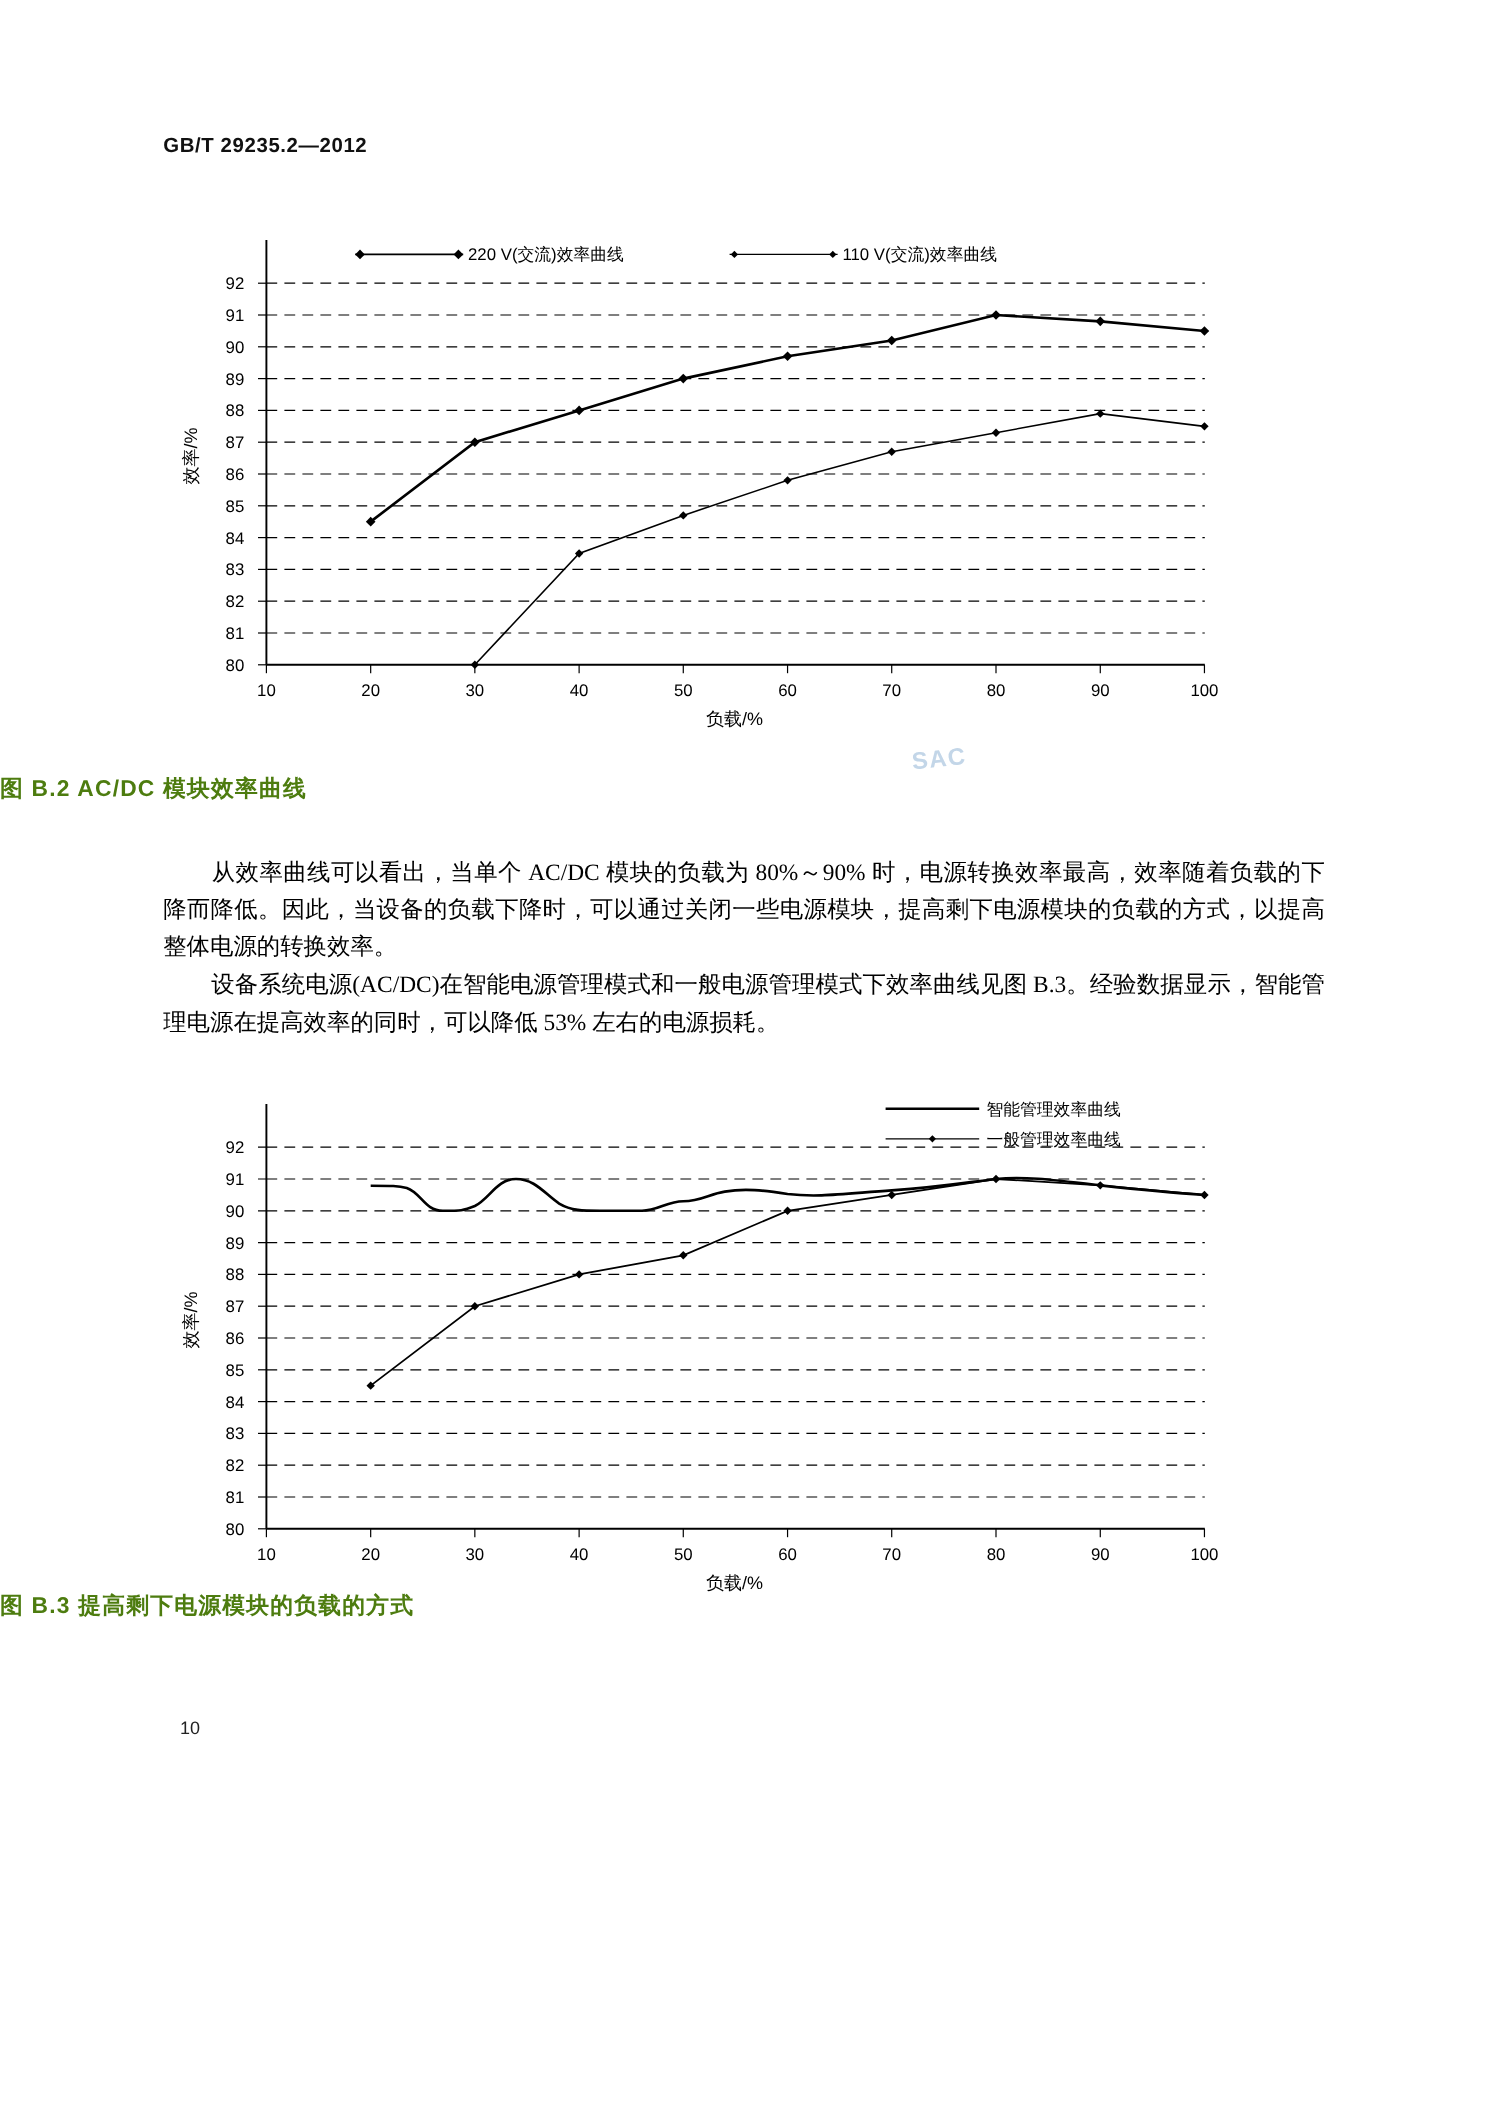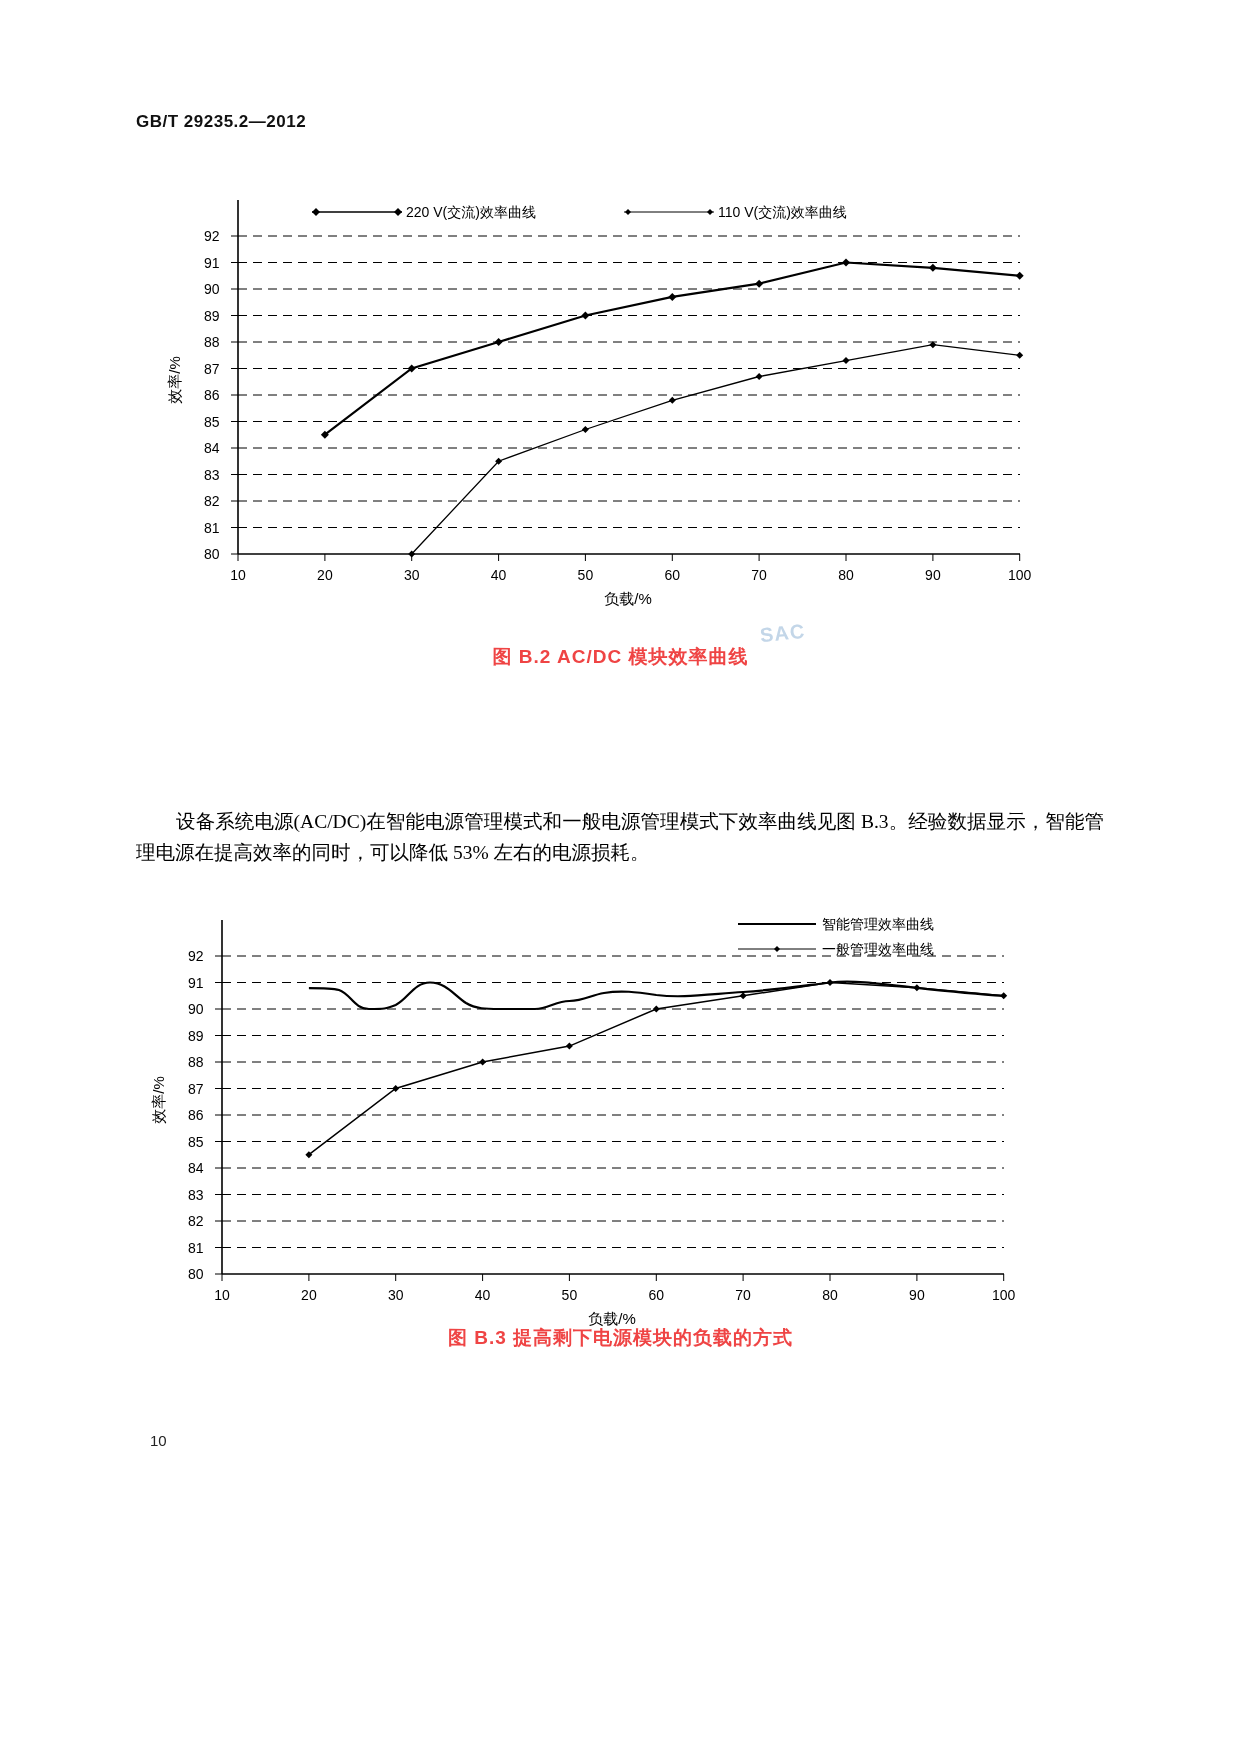--- a/index.html
+++ b/index.html
@@ -27,26 +27,26 @@
     top: 112px;
     font-family: "Liberation Sans", sans-serif;
     font-size: 17px;
     letter-spacing: 0.5px;
     font-weight: 600;
     color: #111;
   }
   .fig-caption {
     position: absolute;
     width: 100%;
-    text-align: center;
+    text-align: left;
     font-family: "Liberation Sans", sans-serif;
     font-weight: 700;
     font-size: 19px;
     letter-spacing: 1px;
-    color: #ef4444;
+    color: #4d7c0f;
   }
   .para {
     position: absolute;
     left: 136px;
     width: 968px;
     font-size: 19.5px;
     line-height: 31px;
     text-align: justify;
     color: #000;
     font-family: "Liberation Serif", serif;
@@ -75,21 +75,21 @@
   }
   text { font-family: "Liberation Sans", sans-serif; }
 </style>
 </head>
 <body>
 
 <div class="page">
 
   <div class="header-std">GB/T 29235.2—2012</div>
 
-  <div class="chart-wrap" style="left:152px; top:180px; width:968px; height:440px;">
+  <div class="chart-wrap" style="left:136px; top:180px; width:968px; height:440px;">
     <svg class="chart-svg" width="968" height="440" viewBox="0 0 968 440">
 
       <g>
         <line x1="160" y1="32" x2="250" y2="32" stroke="#000" stroke-width="1.4"></line>
         <path d="M 164 28 l 4 4 l -4 4 l -4 -4 z" fill="#000"></path>
         <path d="M 246 28 l 4 4 l -4 4 l -4 -4 z" fill="#000"></path>
         <text x="254" y="37" font-size="14" fill="#000">220 V(交流)效率曲线</text>
         <line x1="472" y1="32" x2="562" y2="32" stroke="#000" stroke-width="1"></line>
         <path d="M 476 29 l 3 3 l -3 3 l -3 -3 z" fill="#000"></path>
         <path d="M 558 29 l 3 3 l -3 3 l -3 -3 z" fill="#000"></path>
@@ -193,20 +193,23 @@
         <path d="M 780.9 161.2 l 3.5 3.5 l -3.5 3.5 l -3.5 -3.5 z"></path>
         <path d="M 867.7 171.8 l 3.5 3.5 l -3.5 3.5 l -3.5 -3.5 z"></path>
       </g>
     </svg>
   </div>
 
   <div class="watermark" style="left:760px; top:622px;">SAC</div>
 
   <div class="fig-caption" style="top:644px;">图 B.2    AC/DC 模块效率曲线</div>
 
+  <p class="para" style="top:692px;">
+    <span class="indent"></span><span>从效率曲线可以看出，当单个 AC/DC 模块的负载为 80%～90% 时，电源转换效率最高，效率随着负载的下降而降低。因此，当设备的负载下降时，可以通过关闭一些电源模块，提高剩下电源模块的负载的方式，以提高整体电源的转换效率。</span>
+  </p>
 
   <p class="para" style="top:786px;">
     <span class="indent"></span><span>设备系统电源(AC/DC)在智能电源管理模式和一般电源管理模式下效率曲线见图 B.3。经验数据显示，智能管理电源在提高效率的同时，可以降低 53% 左右的电源损耗。</span>
   </p>
 
   <div class="chart-wrap" style="left:136px; top:900px; width:968px; height:440px;">
     <svg class="chart-svg" width="968" height="440" viewBox="0 0 968 440">
 
       <g>
         <line x1="602" y1="24" x2="680" y2="24" stroke="#000" stroke-width="2"></line>

